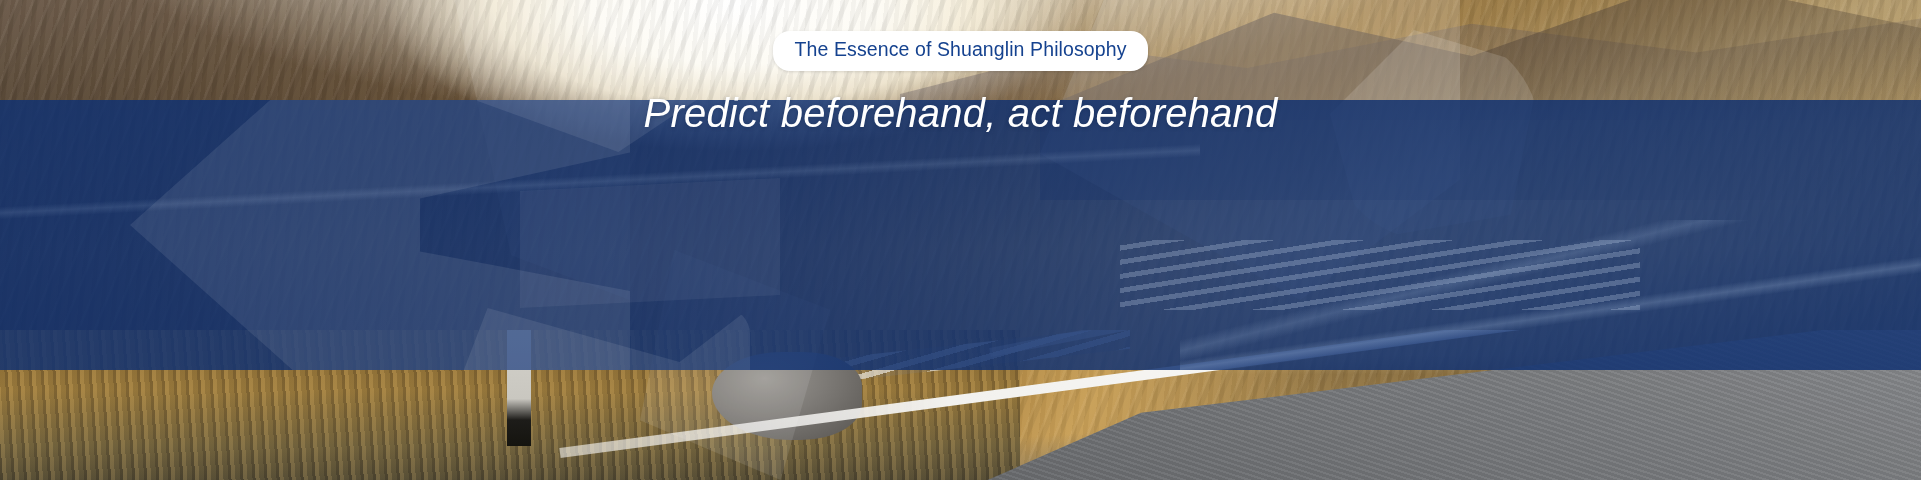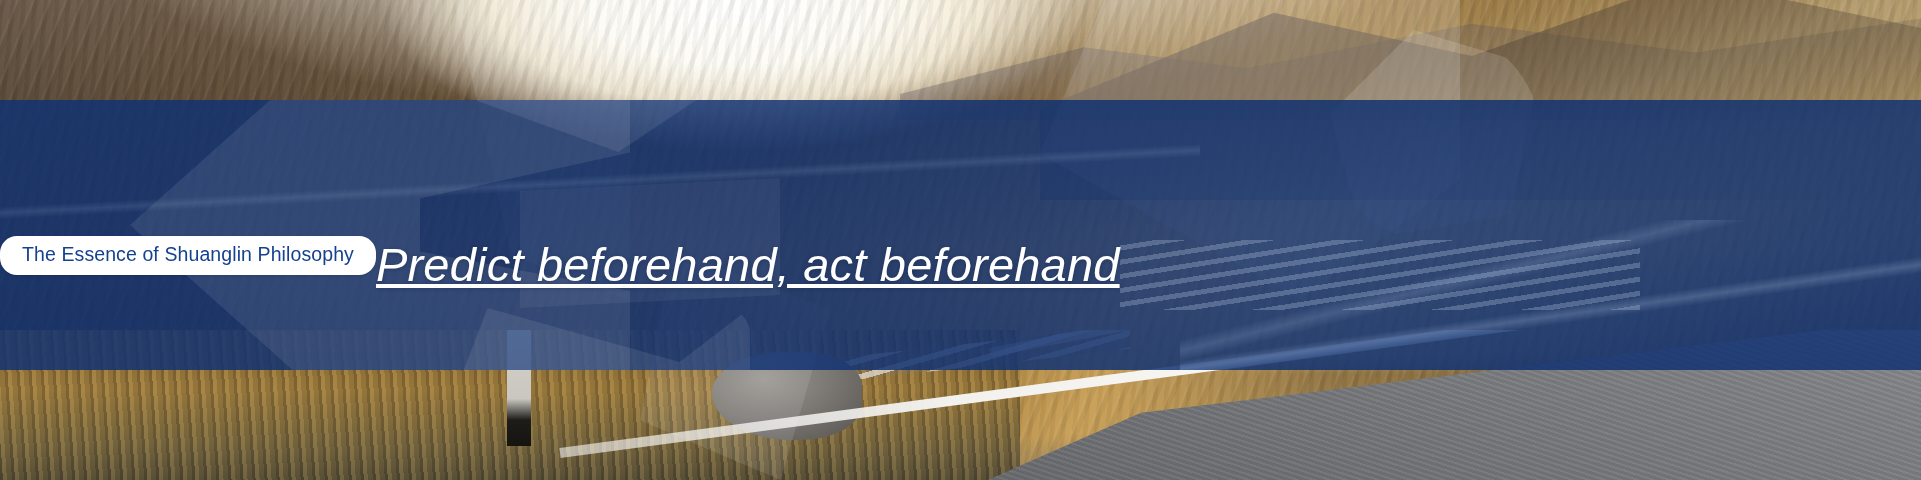--- a/index.html
+++ b/index.html
@@ -188,48 +188,47 @@
   }
   .slope-ghost {
     position:absolute; left:0; top:30px; width:1200px; height:150px;
     background:linear-gradient(-3deg, rgba(255,255,255,0) 58%, rgba(180,202,232,.13) 61%, rgba(255,255,255,0) 64%);
     pointer-events:none;
   }
 
   
   .content {
     position:absolute; inset:0;
-    display:flex; flex-direction:row;
+    display:flex; flex-direction:column;
     align-items:center; justify-content:flex-start;
     padding-top:31px;
   }
   .badge {
     display:inline-block;
     background:#ffffff;
     color:#15428f;
     font-size:19.5px;
     line-height:1;
     letter-spacing:.1px;
     padding:9px 22px 11px;
     border-radius:17px;
     white-space:nowrap;
     box-shadow:0 1px 3px rgba(0,0,0,.12);
   }
   .headline {
     margin-top:19px;
     color:#ffffff;
     font-style:italic;
     font-weight:400;
-    font-size:47px;
+    font-size:40px;
     line-height:1.19;
     text-align:center;
     letter-spacing:.2px;
     text-shadow:0 1px 4px rgba(8,26,62,.30);
     white-space:nowrap;
-    text-decoration:underline;
   }
   .headline .ln { display:block; }
 </style>
 </head>
 <body>
 
 <div class="banner">
 
   <div class="photo"></div>
   <div class="ridge-far"></div>

